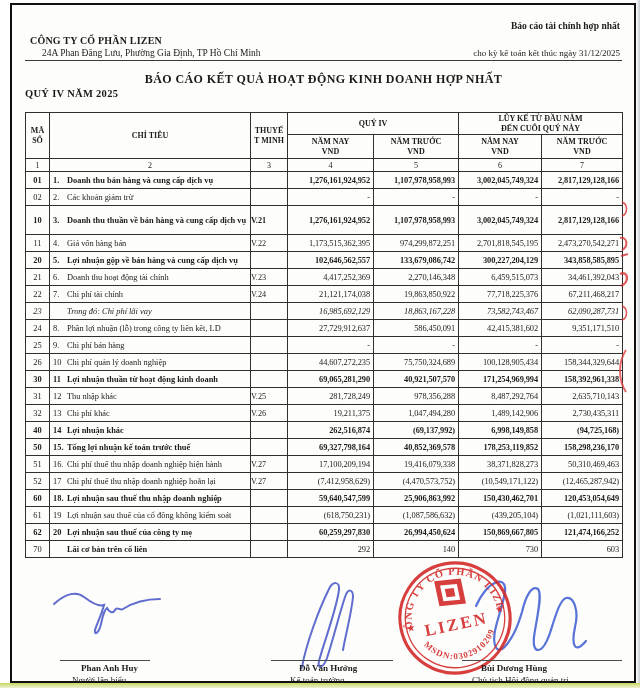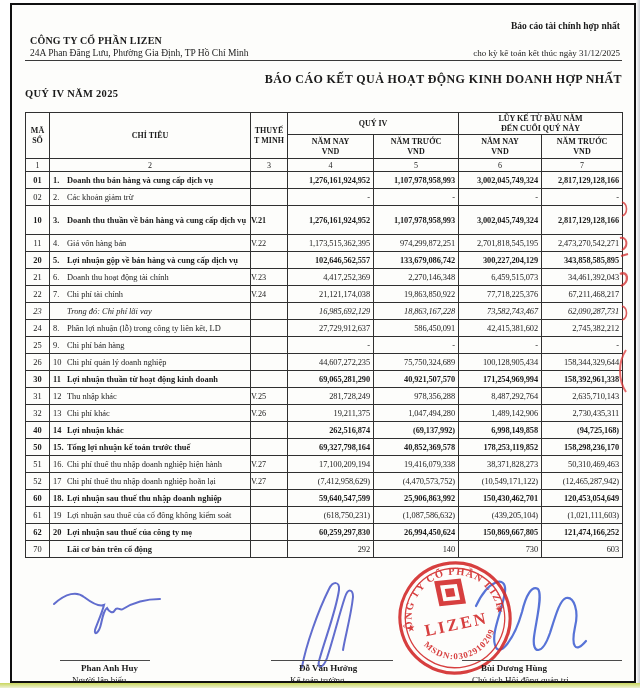--- a/index.html
+++ b/index.html
@@ -18,25 +18,25 @@
   .scan-edge-right {
     position:absolute; right:0; top:0; width:4px; height:688px;
     background:linear-gradient(to right,#ffffff,#c7cbd1); 
   }
   .scan-strip-bottom {
     position:absolute; left:0; bottom:0; width:640px; height:5px;
     background:linear-gradient(to bottom,#c9d65c,#edf1d5);
   }
   
   .company   { position:absolute; left:30px; top:35px;  font-size:10px;  font-weight:bold; letter-spacing:.2px; }
-  .address   { position:absolute; left:30px; top:48px;  font-size:9.5px;text-align:right; }
+  .address   { position:absolute; left:42px; top:48px;  font-size:9.5px;text-align:right; }
   .rpt-type  { position:absolute; right:20px; top:21px; font-size:9.5px; font-weight:bold; text-align:right; }
   .rpt-period{ position:absolute; right:20px; top:48px; font-size:9px;   text-align:right; }
   .head-rule { position:absolute; left:25px; top:60px; width:597px; border-top:1px solid #3a3a3a; }
-  .title     { position:absolute; left:25px; top:72px; width:597px; text-align:right; font-size:12px;   font-weight:bold; letter-spacing:.4px; }
+  .title     { position:absolute; left:25px; top:72px; width:597px; text-align:center; font-size:12px;   font-weight:bold; letter-spacing:.4px; }
   .subtitle  { position:absolute; left:25px; top:88px; width:597px; text-align:left; font-size:10.5px; font-weight:bold; letter-spacing:.3px; }
   
   table.fin {
     position:absolute; left:25px; top:112px; width:597px;
     border-collapse:collapse; table-layout:fixed;
     border:1.5px solid #1a1a1a;
   }
   table.fin th, table.fin td { border:1px solid #303030; overflow:hidden; vertical-align:middle; }
   thead th { font-size:8px; font-weight:bold; text-align:center; line-height:1.2; padding:1px 1px; }
   tr.colnum-row td { height:13px; font-size:8px; text-align:center; padding:0; font-weight:normal; }
@@ -190,21 +190,21 @@
         <td class="num">73,582,743,467</td>
         <td class="num">62,090,287,731</td>
       </tr>
       <tr class="">
         <td class="code">24</td>
         <td class="label"><span class="no">8.</span><span class="txt">Phần lợi nhuận (lỗ) trong công ty liên kết, LD</span></td>
         <td class="note"></td>
         <td class="num">27,729,912,637</td>
         <td class="num">586,450,091</td>
         <td class="num">42,415,381,602</td>
-        <td class="num">2,745,382,212</td>
+        <td class="num">9,351,171,510</td>
       </tr>
       <tr class="">
         <td class="code">25</td>
         <td class="label"><span class="no">9.</span><span class="txt">Chi phí bán hàng</span></td>
         <td class="note"></td>
         <td class="num">-</td>
         <td class="num">-</td>
         <td class="num">-</td>
         <td class="num">-</td>
       </tr>
@@ -302,21 +302,21 @@
         <td class="code">62</td>
         <td class="label"><span class="no">20</span><span class="txt">Lợi nhuận sau thuế của công ty mẹ</span></td>
         <td class="note"></td>
         <td class="num">60,259,297,830</td>
         <td class="num">26,994,450,624</td>
         <td class="num">150,869,667,805</td>
         <td class="num">121,474,166,252</td>
       </tr>
       <tr class="bold-label">
         <td class="code">70</td>
-        <td class="label"><span class="no"></span><span class="txt">Lãi cơ bản trên cổ động</span></td>
+        <td class="label"><span class="no"></span><span class="txt">Lãi cơ bản trên cổ liên</span></td>
         <td class="note"></td>
         <td class="num">292</td>
         <td class="num">140</td>
         <td class="num">730</td>
         <td class="num">603</td>
       </tr>
     </tbody>
 </table>
 
 <svg class="sig-svg" style="left:50px;top:586px" width="115" height="52" viewBox="0 0 115 52">

